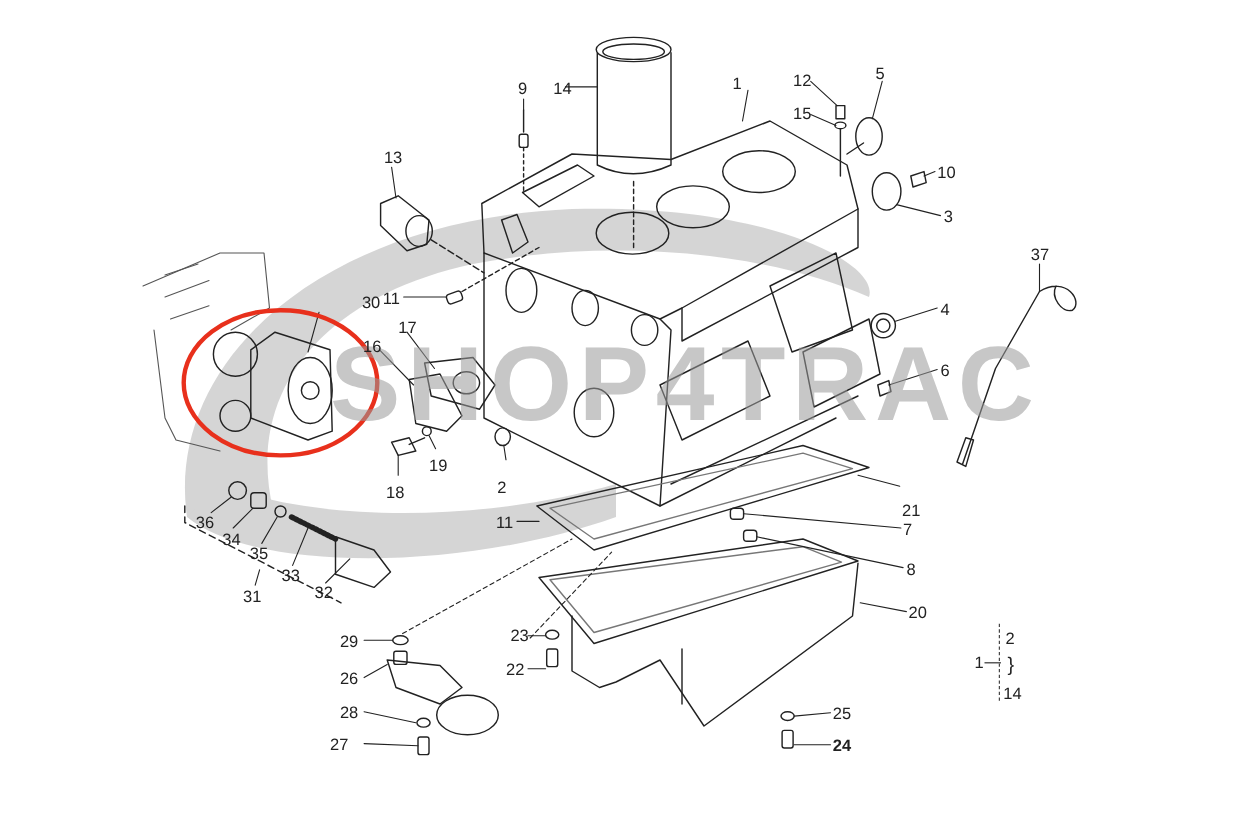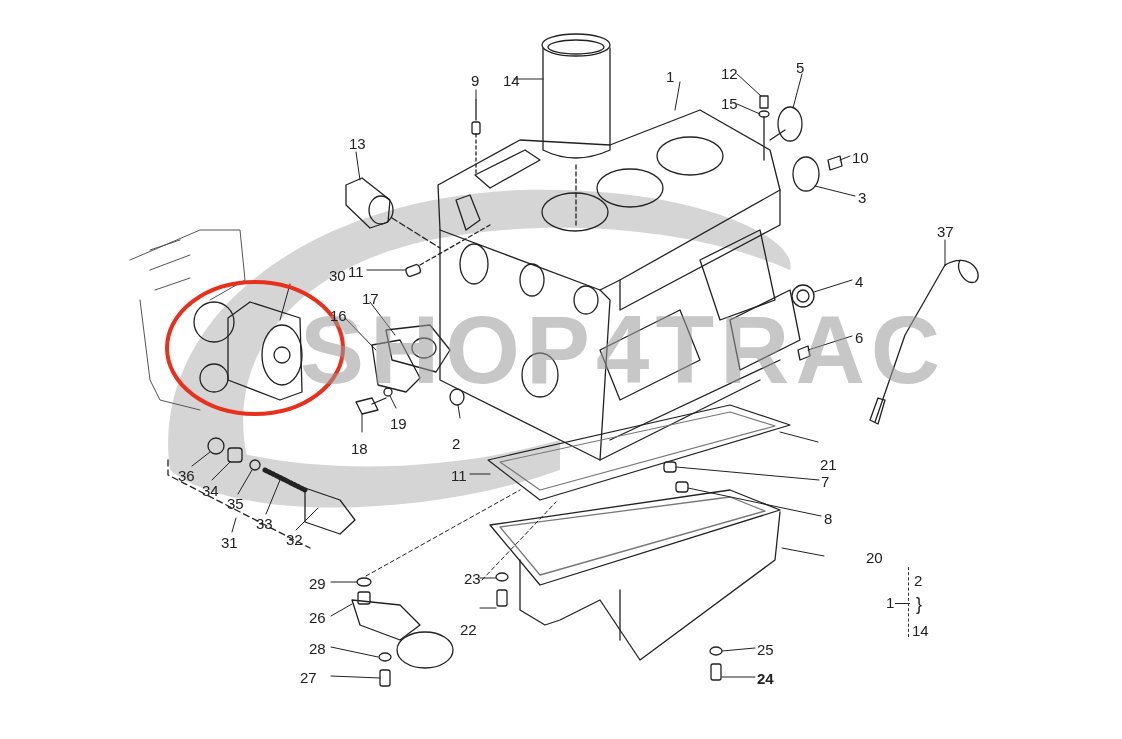--- a/index.html
+++ b/index.html
@@ -206,23 +206,23 @@
   <span class="lbl" style="left:348px; top:264px;">11</span>
   <span class="lbl" style="left:451px; top:468px;">11</span>
   <span class="lbl" style="left:721px; top:66px;">12</span>
   <span class="lbl" style="left:349px; top:136px;">13</span>
   <span class="lbl" style="left:503px; top:73px;">14</span>
   <span class="lbl" style="left:721px; top:96px;">15</span>
   <span class="lbl" style="left:330px; top:308px;">16</span>
   <span class="lbl" style="left:362px; top:291px;">17</span>
   <span class="lbl" style="left:351px; top:441px;">18</span>
   <span class="lbl" style="left:390px; top:416px;">19</span>
-  <span class="lbl" style="left:826px; top:550px;margin-left:40px;">20</span>
+  <span class="lbl" style="left:826px; top:550px;">20</span>
   <span class="lbl" style="left:820px; top:457px;">21</span>
-  <span class="lbl" style="left:460px; top:602px;margin-top:20px;">22</span>
+  <span class="lbl" style="left:460px; top:602px;">22</span>
   <span class="lbl" style="left:464px; top:571px;">23</span>
   <span class="lbl" style="left:757px; top:671px;font-weight:bold;">24</span>
   <span class="lbl" style="left:757px; top:642px;">25</span>
   <span class="lbl" style="left:309px; top:610px;">26</span>
   <span class="lbl" style="left:300px; top:670px;">27</span>
   <span class="lbl" style="left:309px; top:641px;">28</span>
   <span class="lbl" style="left:309px; top:576px;">29</span>
   <span class="lbl" style="left:281px; top:268px;margin-left:48px;">30</span>
   <span class="lbl" style="left:221px; top:535px;">31</span>
   <span class="lbl" style="left:286px; top:532px;">32</span>

